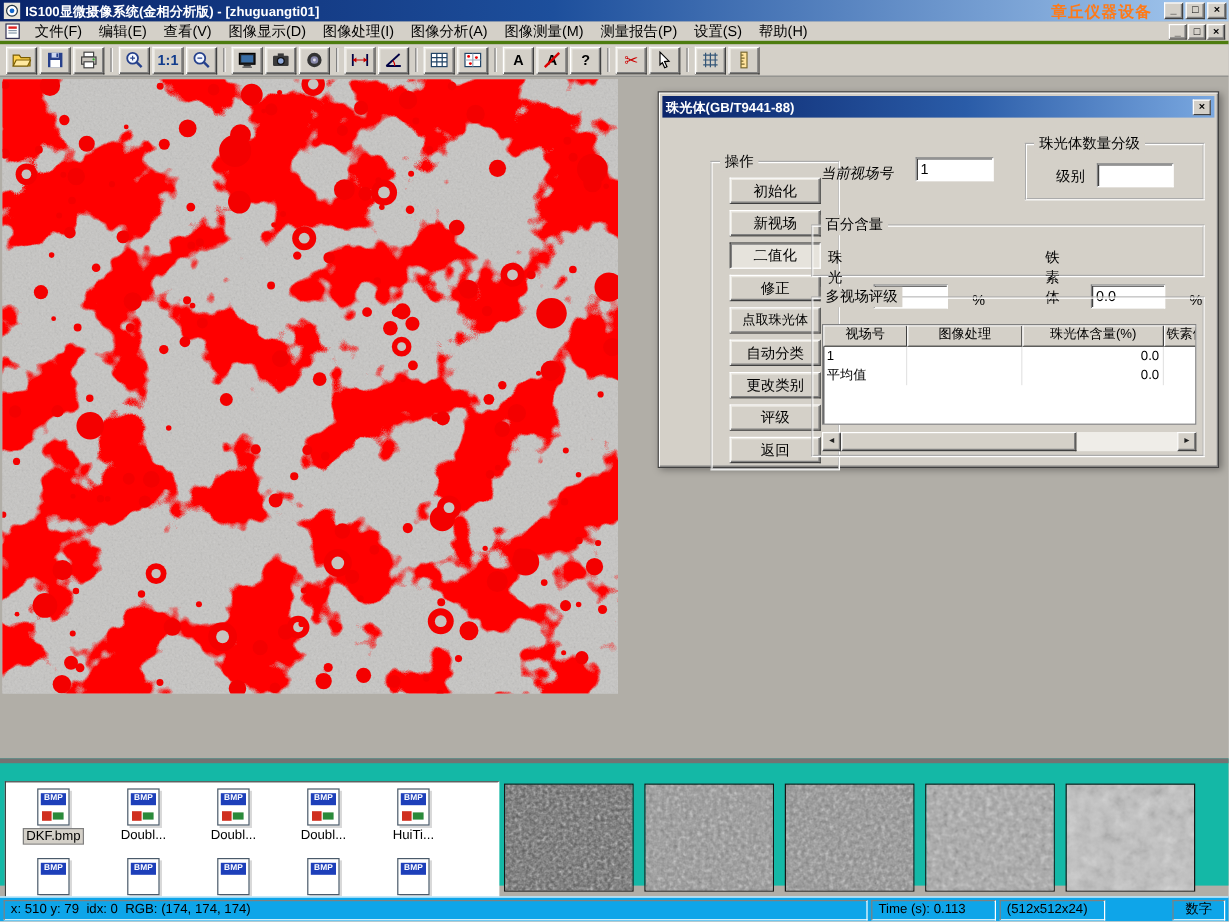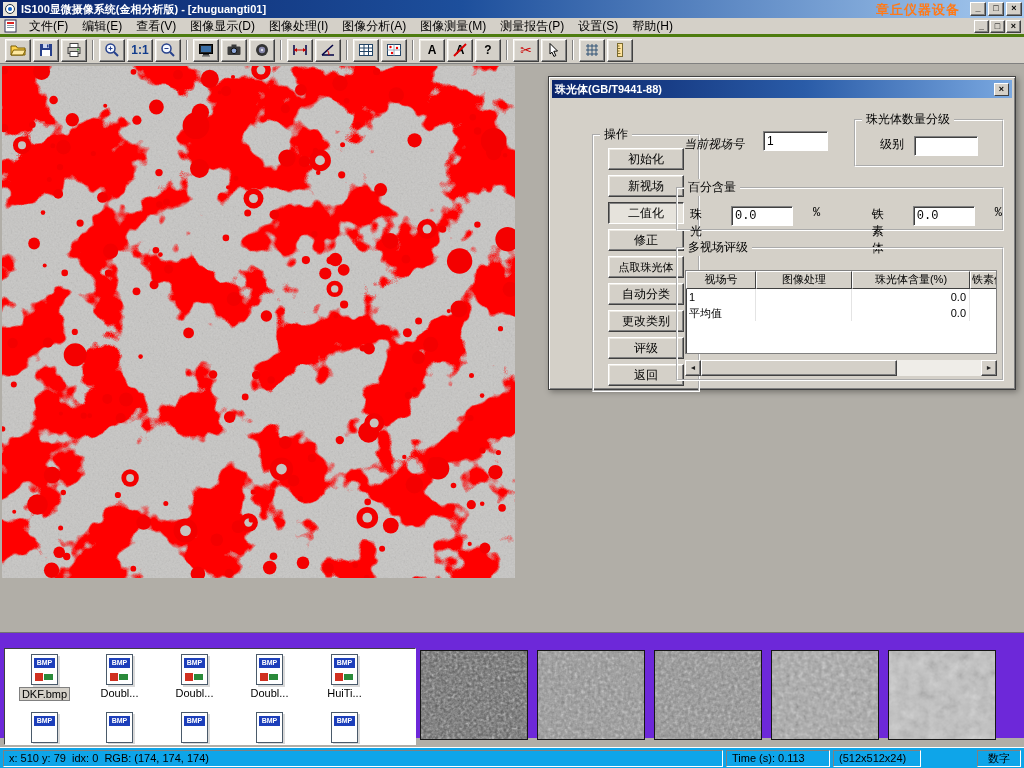--- a/index.html
+++ b/index.html
@@ -39,39 +39,39 @@
   .dialog{position:absolute;left:548px;top:76px;width:468px;height:314px;background:#d4d0c8;border:1px solid #404040;box-shadow:inset 1px 1px 0 #ffffff,inset -1px -1px 0 #808080,2px 2px 6px rgba(0,0,0,.35);z-index:3;}
   .dlg-title{position:absolute;left:3px;top:3px;right:3px;height:18px;background:linear-gradient(90deg,#0a246a 0%,#2a5ca8 55%,#7aa8e0 100%);color:#fff;display:flex;align-items:center;padding:0 3px;}
   .dlg-title-text{font-weight:bold;font-size:11px;flex:1;white-space:nowrap;}
   .dlg-close{width:15px;height:13px;background:#d4d0c8;border:1px solid;border-color:#fff #404040 #404040 #fff;font-size:9px;line-height:10px;text-align:center;font-weight:bold;color:#000;}
   .grp{position:absolute;border:2px groove #ffffff;padding:0;}
   .grp legend{font-size:12px;background:#d4d0c8;padding:0 4px;margin-left:6px;}
   .btn{display:block;width:76px;height:22px;margin:5px auto 0;background:#d4d0c8;border:1px solid;border-color:#fff #404040 #404040 #fff;box-shadow:inset -1px -1px 0 #808080,inset 1px 1px 0 #ece9e2;font-size:12px;line-height:19px;text-align:center;white-space:nowrap;overflow:hidden;font-family:inherit;}
   .btn.pressed{border-color:#404040 #fff #fff #404040;box-shadow:inset 1px 1px 0 #808080;background:#e6e3dc;}
   .edit{background:#fff;border:1px solid;border-color:#808080 #fff #fff #808080;box-shadow:inset 1px 1px 0 #404040;font-size:12px;padding:1px 3px;height:20px;font-family:inherit;}
   .lbl{position:absolute;white-space:nowrap;font-style:italic;}
-  .grp-row{display:flex;align-items:flex-start;font-family:Liberation Mono, monospace;}
+  .grp-row{display:flex;align-items:flex-end;}
   .pct-row{padding:10px 0 0 12px;gap:20px;}
   .grade-row{padding:8px 0 0 24px;gap:10px;}
 
   .grid-wrap{position:absolute;left:7px;top:14px;width:312px;height:84px;overflow:hidden;background:#fff;border:1px solid #808080;box-shadow:inset 1px 1px 0 #404040;}
   .grid{width:360px;}
   .grid-row{display:flex;height:16px;}
   .grid-row.head{height:18px;}
   .cell{flex:none;white-space:nowrap;overflow:hidden;font-size:11px;line-height:16px;padding:0 3px;}
   .head .cell{background:#d4d0c8;border:1px solid;border-color:#fff #404040 #404040 #fff;line-height:15px;text-align:center;padding:0 1px;}
   .body .cell{border-right:1px solid #e4e4e4;}
   .c0{width:70px;}.c1{width:96px;}.c2{width:118px;}.c3{width:70px;}
   .num{text-align:right;}
   .hscroll{position:absolute;left:7px;top:104px;width:312px;height:16px;background:#efede8;display:flex;}
   .sbtn{width:16px;height:16px;flex:none;background:#d4d0c8;border:1px solid;border-color:#fff #404040 #404040 #fff;box-shadow:inset -1px -1px 0 #808080;font-size:7px;line-height:13px;text-align:center;color:#222;}
   .sthumb{width:196px;height:16px;flex:none;background:#d4d0c8;border:1px solid;border-color:#fff #404040 #404040 #fff;box-shadow:inset -1px -1px 0 #808080;}
 
   
-  .bottom{position:absolute;left:0;top:632px;width:1024px;height:106px;background:#6d28d9;border-top:1px solid #737373;}
+  .bottom{position:absolute;left:0;top:632px;width:1024px;height:106px;background:#14b8a6;border-top:4px solid #737373;}
   .filebox{position:absolute;left:4px;top:15px;width:412px;height:97px;background:#fff;border:1px solid;border-color:#404040 #fff #fff #404040;overflow:hidden;}
   .file-row{display:flex;padding:3px 2px 0 2px;}
   .file-row.row2{margin-top:6px;}
   .file-item{width:75px;flex:none;text-align:center;}
   .bmp-icon{width:27px;height:31px;margin:2px auto 2px;background:#fff;border:1px solid #4a5a6a;position:relative;box-shadow:2px 2px 0 rgba(0,0,0,.15);}
   .bmp-band{position:absolute;left:2px;top:3px;right:2px;height:10px;background:#1d3fba;color:#fff;font-size:7px;font-weight:bold;line-height:10px;text-align:center;}
   .bmp-art{position:absolute;left:3px;bottom:3px;width:8px;height:8px;background:#d03020;}
   .bmp-art2{position:absolute;right:4px;bottom:4px;width:9px;height:6px;background:#2a8a3a;}
   .file-label{font-size:11px;white-space:nowrap;overflow:hidden;}
   .file-label .inner{display:inline-block;padding:0 2px;}

